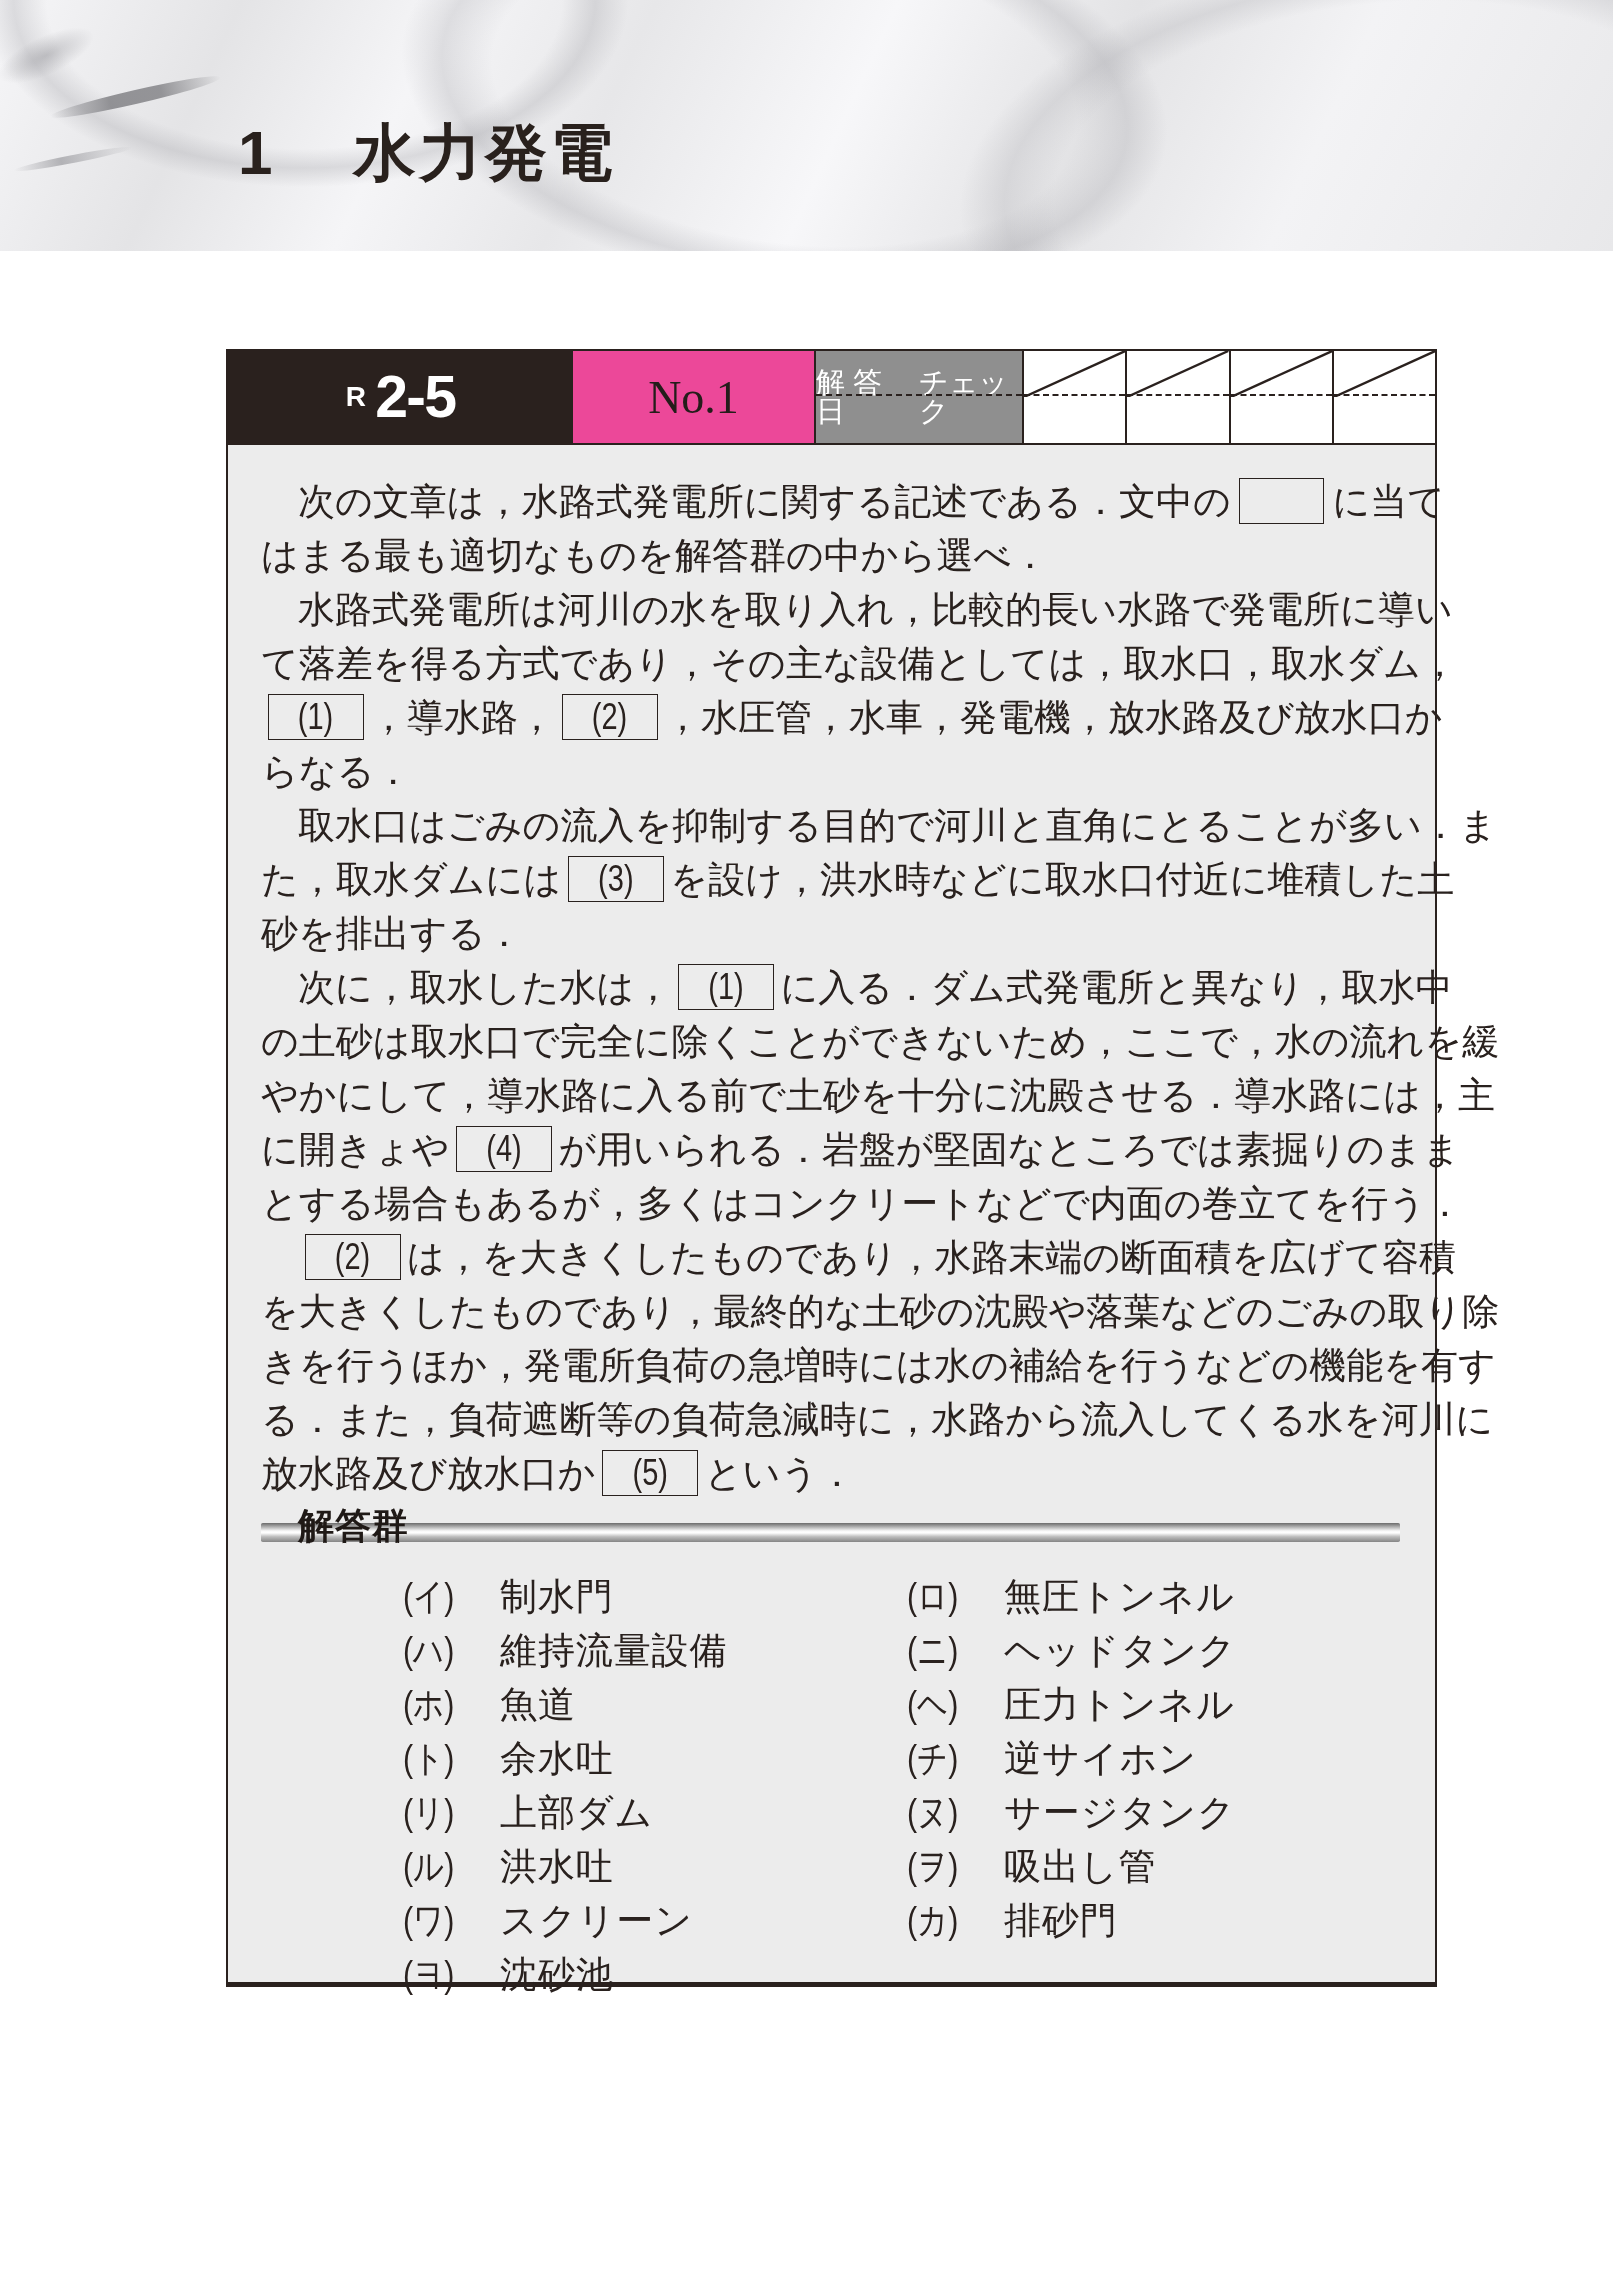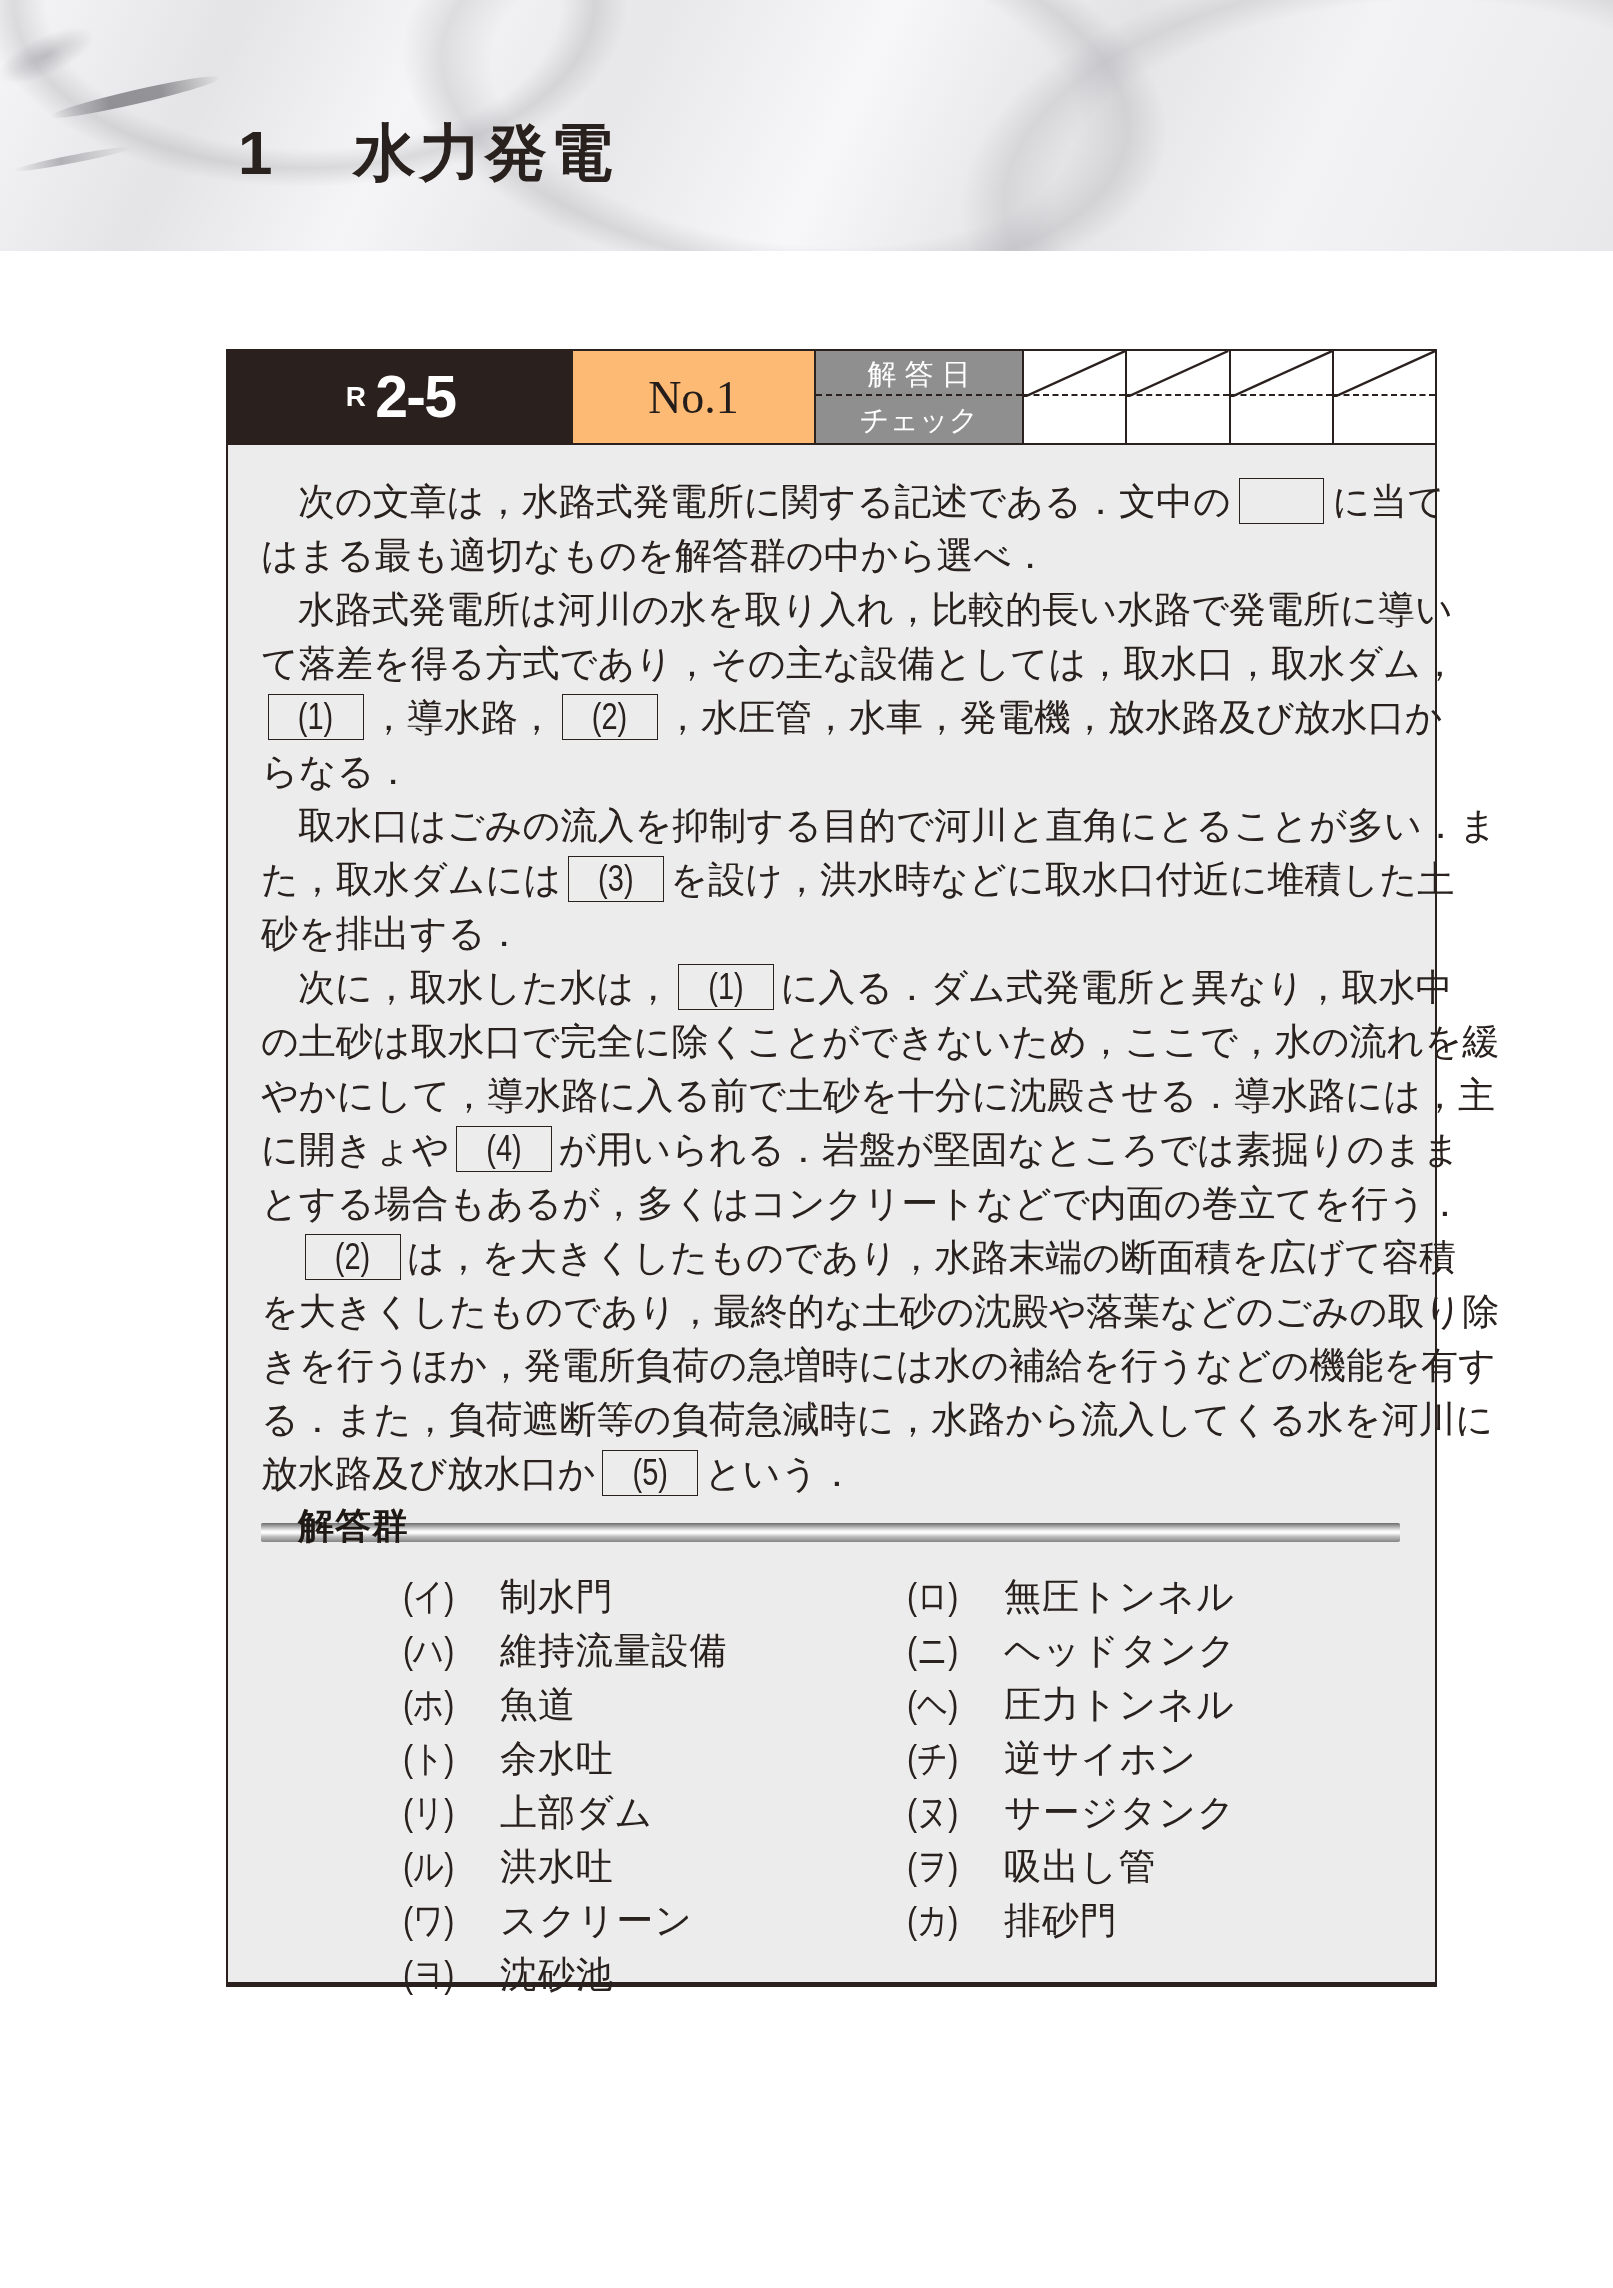--- a/index.html
+++ b/index.html
@@ -45,27 +45,27 @@
   }
   .card-header{display:flex; height:92px; border-bottom:2.8px solid var(--line,#2a211e);}
   .cell{box-sizing:border-box; height:100%;}
   .cell-code{
     width:345px; background:var(--header-black,#2a211e); color:#fff;
     display:flex; align-items:center; justify-content:center;
   }
   .cell-code .r{font-size:28px; font-weight:bold; margin-right:9.2px;}
   .cell-code .code{font-size:59px; font-weight:bold; letter-spacing:-1.8px; transform:scaleY(1.02);}
   .cell-no{
-    width:243px; background:#fdba74; border-right:2.8px solid var(--line,#2a211e);
+    width:243px; background:#ec4899; border-right:2.8px solid var(--line,#2a211e);
     display:flex; align-items:center; justify-content:center;
     font-family:"Liberation Serif", serif; font-size:46px; color:#241d1a;
   }
   .cell-date{
     width:206px; background:var(--header-gray,#8f8f8f); color:#fff; position:relative;
-    display:flex; flex-direction:column;
+    display:flex; flex-direction:row;
   }
   .cell-date .row{flex:1; display:flex; align-items:center; justify-content:center;
     font-size:29px; line-height:1;}
   .dash-mid{position:absolute; left:0; right:0; top:43px; border-top:2.8px dashed #2a211e;}
   .cell-check{
     flex:1; background:#ffffff; border-left:2.8px solid var(--line,#2a211e); position:relative;
   }
   .cell-check svg{position:absolute; left:0; top:0; width:100%; height:46px; display:block;}
   
   .card-body{position:absolute; left:33px; right:33px; top:95px; bottom:5.5px;}

